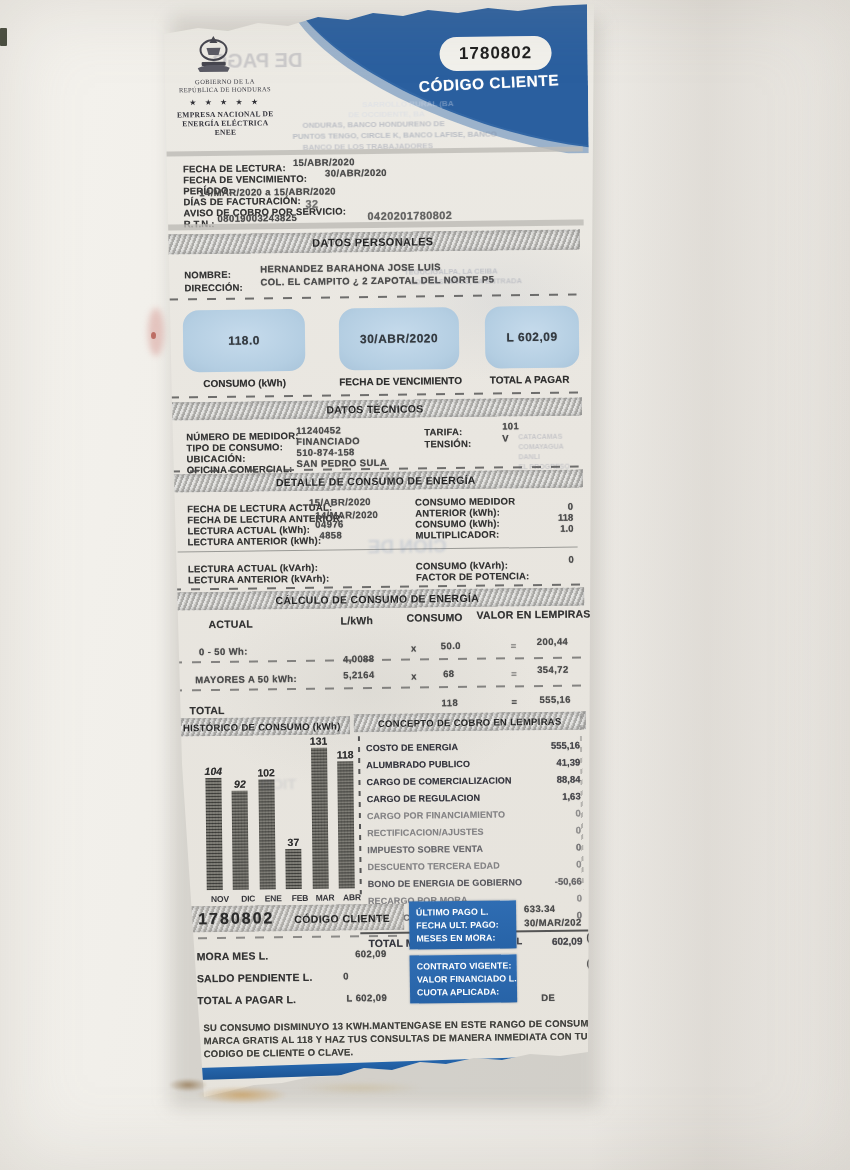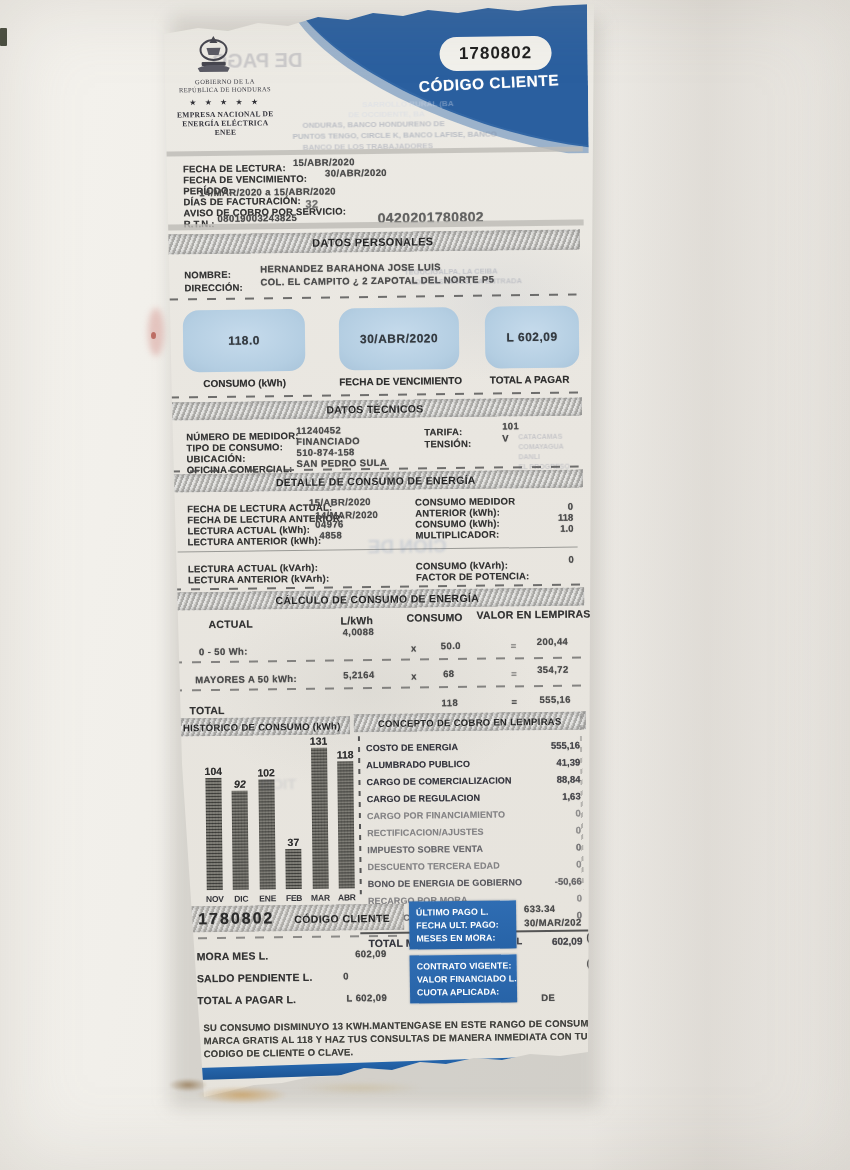--- a/index.html
+++ b/index.html
@@ -66,21 +66,21 @@
     background:radial-gradient(ellipse at 50% 45%,#c6dbec 0%,#b4cee2 70%,#a9c4da 100%);
     font-weight:bold;color:#343a40;font-size:12px;letter-spacing:.5px;text-shadow:0 0 .8px rgba(50,60,70,.6)}
   .pill-label{position:absolute;text-align:center;font-weight:bold;font-size:10px;color:#2e2e2e;text-shadow:.2px .2px .3px rgba(40,40,40,.4)}
 
   .chart{position:absolute;left:25px;top:726px;width:176px;height:172px}
   .bar{position:absolute;bottom:14px;width:16px;
     background-color:#6f6e68;
     background-image:repeating-linear-gradient(0deg,rgba(30,30,28,.55) 0 1px,rgba(150,148,140,.4) 1px 3px),repeating-linear-gradient(90deg,rgba(40,40,38,.3) 0 1px,transparent 1px 3px);
     filter:blur(.3px)}
   .bar-val{position:absolute;width:32px;text-align:center;font-size:10.5px;font-weight:bold;color:#2f2f2f;text-shadow:0 0 .6px rgba(50,50,50,.6)}
-  .bar-month{position:absolute;bottom:0;width:28px;text-align:center;font-size:8.5px;font-weight:bold;color:#35353a;letter-spacing:-.2px}
+  .bar-month{position:absolute;bottom:0;width:28px;text-align:right;font-size:8.5px;font-weight:bold;color:#35353a;letter-spacing:-.2px}
 
   .crow{position:absolute;left:206px;width:214px;display:flex;justify-content:space-between;align-items:baseline;white-space:nowrap}
   .crow .c-lbl{font-size:9px;font-weight:bold;color:#33343c;letter-spacing:.1px;text-shadow:.2px .2px .3px rgba(40,40,60,.4)}
   .crow .c-val{font-size:9.5px;font-weight:bold;color:#46464c;text-shadow:0 0 .7px rgba(60,60,60,.7)}
   .fade55{opacity:.55}.fade70{opacity:.7}.fade80{opacity:.8}
 
   .band{position:absolute;background-color:#c6c4bf;
     background-image:repeating-linear-gradient(112deg,rgba(255,255,255,.45) 0 2px,transparent 2px 3px,rgba(95,95,95,.22) 3px 5px);
     box-shadow:inset 0 0 5px rgba(115,115,115,.5)}
   .band-code{position:absolute;font-size:16px;font-weight:bold;color:#2a2a2a;letter-spacing:2px;text-shadow:0 0 .8px rgba(50,50,50,.6)}
@@ -152,21 +152,21 @@
     <span class="val" style="left:46px;top:181px">14/MAR/2020 a 15/ABR/2020</span>
     <div class="row" style="left:30px;top:185px">
       <span class="lbl">DÍAS DE FACTURACIÓN:</span><span class="val" style="left:122px;top:8px;font-size:11px;opacity:.75">32</span>
     </div>
     <div class="row" style="left:30px;top:196px">
       <span class="lbl">AVISO DE COBRO POR SERVICIO:</span>
     </div>
     <div class="row" style="left:30px;top:207px">
       <span class="lbl">R.T.N.:</span>
       <span class="val" style="left:34px">08019003243825</span>
-      <span class="val" style="left:194px;top:-1px;font-size:14px;opacity:.85">0420201780802</span>
+      <span class="val" style="left:184px;top:-1px;font-size:11px;opacity:.85">0420201780802</span>
     </div>
     <div class="gray-strip" style="left:8px;top:218px;width:422px;height:6px"></div>
 
     <div class="section-bar" style="left:12px;top:228px;width:414px;height:20px;font-size:11px">DATOS PERSONALES</div>
     <div class="row" style="left:30px;top:258px">
       <span class="lbl">NOMBRE:</span><span class="val" style="left:76px">HERNANDEZ BARAHONA JOSE LUIS</span>
     </div>
     <div class="row" style="left:30px;top:271px">
       <span class="lbl">DIRECCIÓN:</span><span class="val" style="left:76px">COL. EL CAMPITO ¿ 2 ZAPOTAL DEL NORTE P5</span>
     </div>
@@ -250,21 +250,21 @@
     <div class="ghost mirror" style="left:210px;top:532px;font-size:19px;color:rgba(60,100,160,.16);filter:blur(1px)">CIÓN DE</div>
     <div class="dash" style="left:14px;top:582px;width:410px"></div>
 
     <div class="section-bar" style="left:12px;top:586px;width:414px">CÁLCULO DE CONSUMO DE ENERGÍA</div>
     <span class="lbl big" style="position:absolute;left:50px;top:612px">ACTUAL</span>
     <span class="lbl big" style="position:absolute;left:182px;top:610px">L/kWh</span>
     <span class="lbl big" style="position:absolute;left:248px;top:608px">CONSUMO</span>
     <span class="lbl big" style="position:absolute;left:318px;top:606px">VALOR EN LEMPIRAS</span>
 
     <span class="val" style="left:40px;top:640px">0 - 50  Wh:</span>
-    <span class="val" style="left:184px;top:622px">4,0088</span>
+    <span class="val" style="left:184px;top:649px">4,0088</span>
     <span class="val" style="left:252px;top:639px">x</span>
     <span class="val" style="left:282px;top:637px">50.0</span>
     <span class="val" style="left:352px;top:638px;opacity:.6">=</span>
     <span class="val" style="left:378px;top:634px">200,44</span>
     <div class="dash" style="left:14px;top:655px;width:410px;opacity:.65"></div>
 
     <span class="val" style="left:36px;top:668px">MAYORES A 50 kWh:</span>
     <span class="val" style="left:184px;top:665px">5,2164</span>
     <span class="val" style="left:252px;top:667px">x</span>
     <span class="val" style="left:284px;top:665px">68</span>
@@ -275,21 +275,21 @@
     <span class="lbl big" style="position:absolute;left:30px;top:698px">TOTAL</span>
     <span class="val" style="left:282px;top:694px">118</span>
     <span class="val" style="left:352px;top:694px">=</span>
     <span class="val" style="left:380px;top:692px">555,16</span>
 
     <div class="section-bar small" style="left:14px;top:712px;width:176px">HISTÓRICO DE CONSUMO (kWh)</div>
     <div class="section-bar small" style="left:194px;top:710px;width:232px">CONCEPTO DE COBRO EN LEMPIRAS</div>
 
     <div class="chart">
         <div class="bar" style="left: 20px; height: 112px;"></div>
-        <div class="bar-val" style="left: 12px; bottom: 127px;">104</div>
+        <div class="bar-val" style="left: 12px; bottom: 127px; font-style: italic;">104</div>
         <div class="bar-month" style="left: 14px;">NOV</div>
         <div class="bar" style="left: 46.4px; height: 99px;"></div>
         <div class="bar-val" style="left: 38.4px; bottom: 114px; font-style: italic;">92</div>
         <div class="bar-month" style="left: 40.4px; margin-top: 12px;">DIC</div>
         <div class="bar" style="left: 72.8px; height: 110px;"></div>
         <div class="bar-val" style="left: 64.8px; bottom: 125px;">102</div>
         <div class="bar-month" style="left: 66.8px;">ENE</div>
         <div class="bar" style="left: 99.2px; height: 40px;"></div>
         <div class="bar-val" style="left: 91.2px; bottom: 55px;">37</div>
         <div class="bar-month" style="left: 93.2px;">FEB</div>

